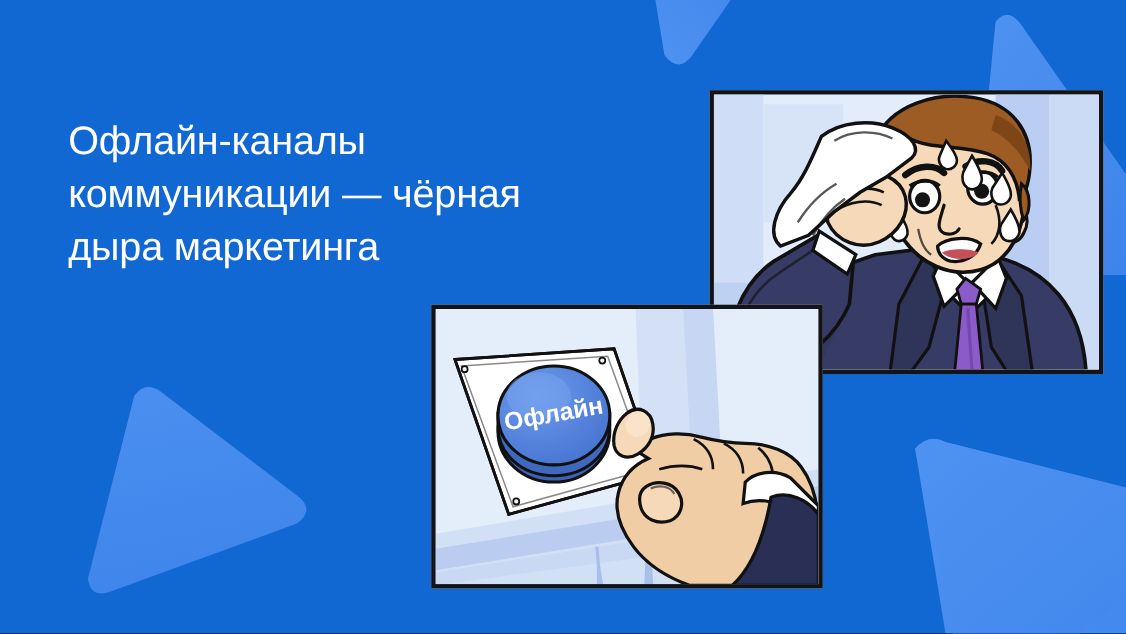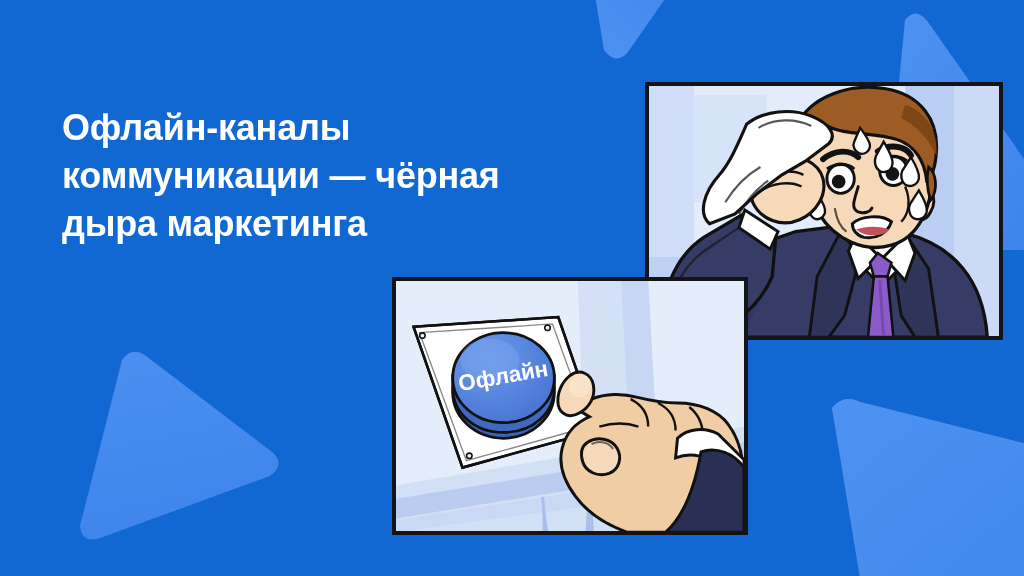--- a/index.html
+++ b/index.html
@@ -20,21 +20,21 @@
   .bg-shapes { position: absolute; inset: 0; width: 100%; height: 100%; }
 
   
   #title {
     position: absolute;
     left: 62px;
     top: 80px;
     width: 540px;
     color: #ffffff;
     font-size: 36px;
-    font-weight: bold;
+    font-weight: normal;
     line-height: 1.33;
     letter-spacing: -0.2px;
     white-space: pre-line;
   }
 
   
   .frame {
     position: absolute;
     border: 4px solid #121418;
     overflow: hidden;

